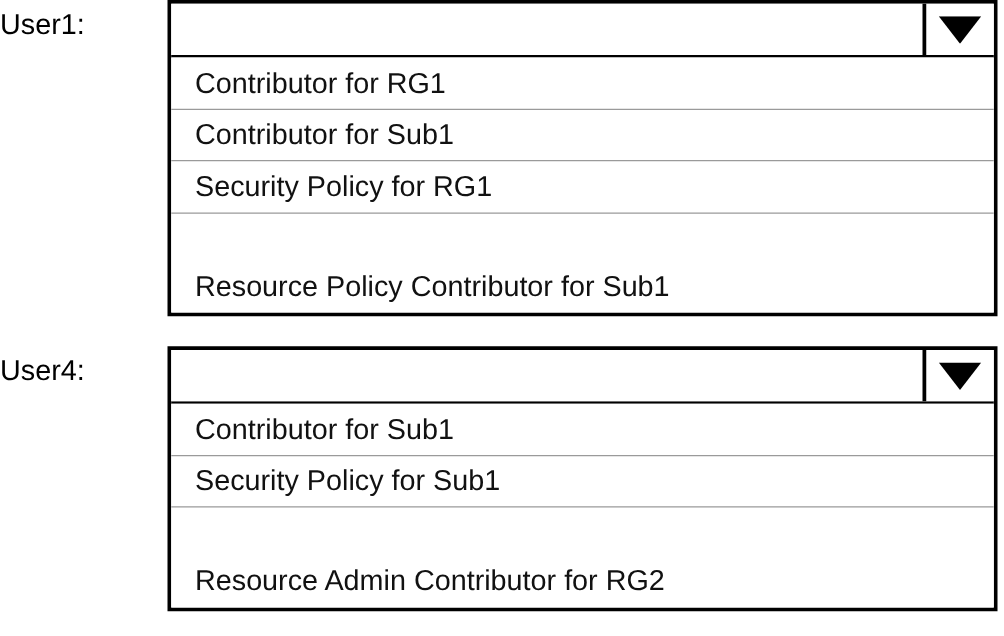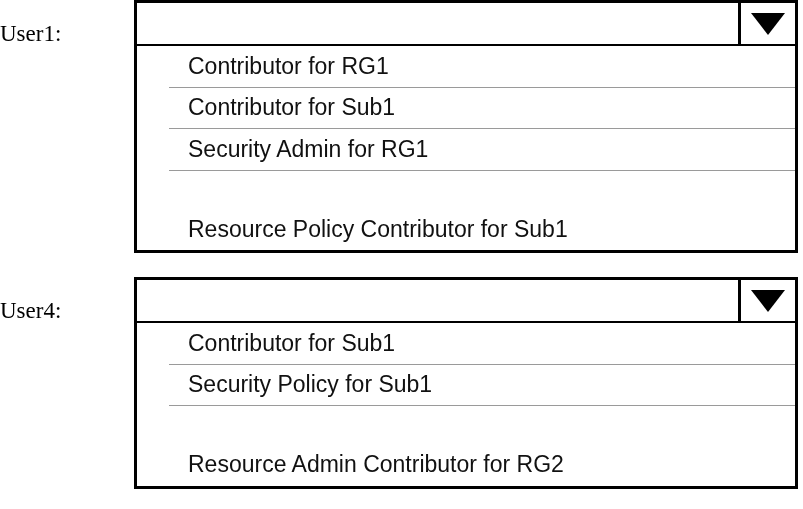--- a/index.html
+++ b/index.html
@@ -17,26 +17,25 @@
   .group {
     position: absolute;
     display: flex;
     align-items: flex-start;
   }
   #group-user1 { left: 0px; top: 0px; }
   #group-user4 { left: 0px; top: 277px; }
 
   .group-label {
     width: 134px;
-    padding-top: 22px;
+    padding-top: 8px;
     font-size: 23px;
     color: #000000;
     line-height: 1;
     white-space: nowrap;
-    font-family: Liberation Serif, serif;
   }
 
   .dropdown {
     width: 664px;
     border: 3px solid #000000;
     box-sizing: border-box;
     background: #ffffff;
   }
 
   .dropdown-closed {
@@ -60,21 +59,20 @@
     border-left: 3px solid #000000;
     display: flex;
     align-items: center;
     justify-content: center;
     background: #ffffff;
   }
   .dropdown-arrow svg { display: block; }
 
   .options {
     background: #ffffff;
-    padding-left: 32px;
   }
   .option {
     height: 41.5px;
     display: flex;
     align-items: center;
     padding-left: 19px;
     font-size: 23px;
     color: #111111;
     border-bottom: 1.5px solid #9a9a9a;
     box-sizing: border-box;
@@ -98,21 +96,21 @@
       <div class="dropdown-value"></div>
       <div class="dropdown-arrow">
         <svg width="34" height="22" viewBox="0 0 34 22" aria-hidden="true">
           <polygon points="0,0 34,0 17,22" fill="#000000"></polygon>
         </svg>
       </div>
     </div>
     <div class="options">
       <div class="option">Contributor for RG1</div>
       <div class="option">Contributor for Sub1</div>
-      <div class="option">Security Admin for RG1</div>
+      <div class="option">Security Policy for RG1</div>
       <div class="option">Resource Policy Contributor for Sub1</div>
     </div>
   </div>
 </div>
 
 <div class="group" id="group-user4">
   <div class="group-label">User4:</div>
 
   <div class="dropdown">
     <div class="dropdown-closed">

